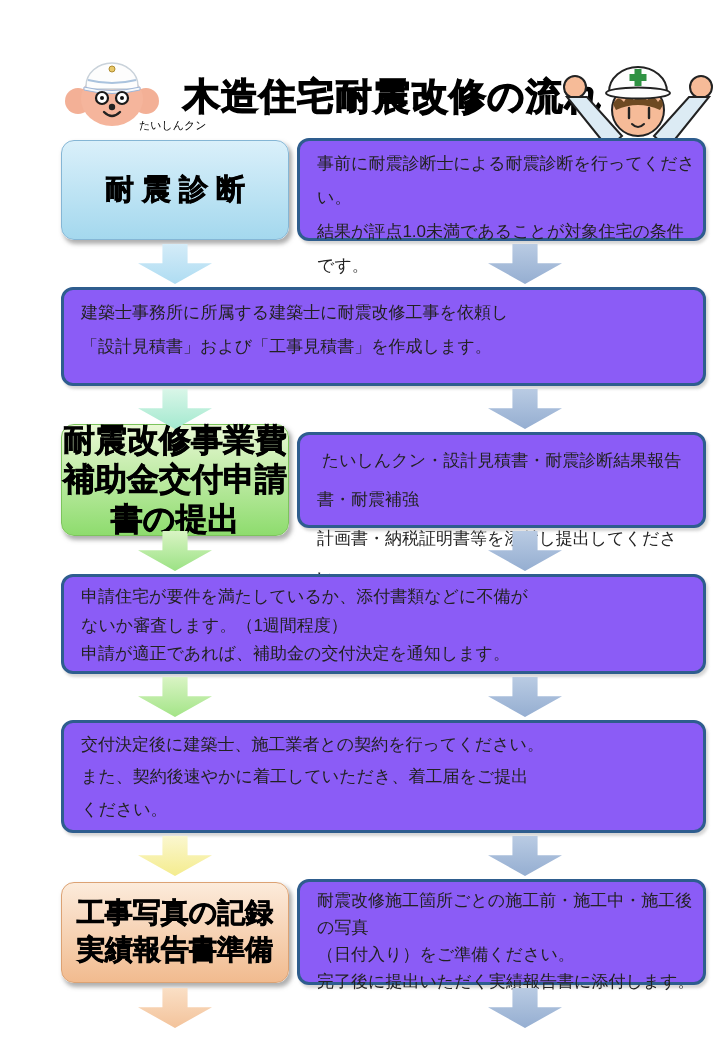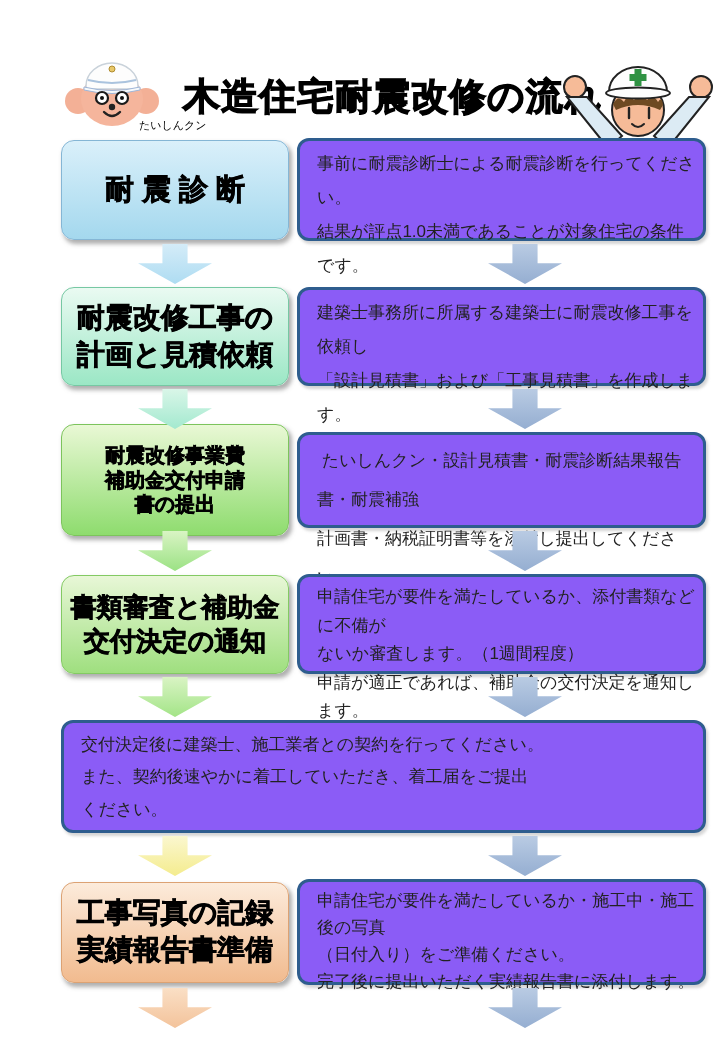--- a/index.html
+++ b/index.html
@@ -47,21 +47,21 @@
     border:3px solid var(--descb,#38608f);
     border-radius:12px;
     box-shadow:1.5px 2.5px 3px rgba(140,140,140,.45);
     display:flex; align-items:flex-start;
     padding:6px 8px 6px 17px;
     font-size:17px; white-space:pre-wrap;
     box-shadow:2px 3px 3px rgba(150,150,150,.4);
   }
   .r1 .stepbox { height:100px; font-size:29px; }
   .r2 .stepbox { height:99px;  font-size:28px; }
-  .r3 .stepbox { height:112px;  font-size:20px; line-height:1.22; }
+  .r3 .stepbox { height:112px;  font-size:32px; line-height:1.22; }
   .r4 .stepbox { height:99px;  font-size:26px; }
   .r5 .stepbox { height:100px; font-size:27px; }
   .r6 .stepbox { height:101px; font-size:28px; }
   .r1 { height:103px; } .r1 .descbox { line-height:2.0; }
   .r2 { height:99px;  } .r2 .descbox { line-height:2.0; }
   .r3 { height:96px;  } .r3 .descbox { line-height:2.3; }
   .r4 { height:100px; } .r4 .descbox { line-height:1.68; }
   .r5 { height:113px; } .r5 .descbox { line-height:1.9; }
   .r6 { height:106px; } .r6 .descbox { line-height:1.58; }
 
@@ -127,24 +127,20 @@
       <span>事前に耐震診断士による耐震診断を行ってください。
 結果が評点1.0未満であることが対象住宅の条件です。</span>
     </div>
   </div>
   <div class="arrowrow" style="--a1: #d4ecf8; --a2: #aedcf2;">
     <div class="arrow left"></div>
     <div class="arrow right"></div>
   </div>
 
   <div class="row r2" style="--c1: #eafaf2; --c2: #9be7c5; --cb: #76c8a3;">
-    <div class="stepbox">
-      <span>耐震改修工事の
-計画と見積依頼</span>
-    </div>
     <div class="descbox">
       <span>建築士事務所に所属する建築士に耐震改修工事を依頼し
 「設計見積書」および「工事見積書」を作成します。</span>
     </div>
   </div>
   <div class="arrowrow" style="--a1: #d9f6e8; --a2: #a3e9cf;">
     <div class="arrow left"></div>
     <div class="arrow right"></div>
   </div>
 
@@ -158,24 +154,20 @@
       <span> たいしんクン・設計見積書・耐震診断結果報告書・耐震補強
 計画書・納税証明書等を添付し提出してください。</span>
     </div>
   </div>
   <div class="arrowrow" style="--a1: #d9f4c4; --a2: #9be284;">
     <div class="arrow left"></div>
     <div class="arrow right"></div>
   </div>
 
   <div class="row r4" style="--c1: #e8f7d7; --c2: #9fdf7f; --cb: #83ca63;">
-    <div class="stepbox">
-      <span>書類審査と補助金
-交付決定の通知</span>
-    </div>
     <div class="descbox">
       <span>申請住宅が要件を満たしているか、添付書類などに不備が
 ないか審査します。（1週間程度）
 申請が適正であれば、補助金の交付決定を通知します。</span>
     </div>
   </div>
   <div class="arrowrow" style="--a1: #d9f4c4; --a2: #a3e487;">
     <div class="arrow left"></div>
     <div class="arrow right"></div>
   </div>
@@ -191,21 +183,21 @@
     <div class="arrow left"></div>
     <div class="arrow right"></div>
   </div>
 
   <div class="row r6" style="--c1: #fcebdb; --c2: #f1bb8f; --cb: #dca273;">
     <div class="stepbox">
       <span>工事写真の記録
 実績報告書準備</span>
     </div>
     <div class="descbox">
-      <span>申請住宅が要件を満たしているか・施工中・施工後の写真
+      <span>耐震改修施工箇所ごとの施工前・施工中・施工後の写真
 （日付入り）をご準備ください。
 完了後に提出いただく実績報告書に添付します。</span>
     </div>
   </div>
   <div class="arrowrow" style="--a1: #fadfc5; --a2: #f3c39b;">
     <div class="arrow left"></div>
     <div class="arrow right"></div>
   </div>
 
 </div>

